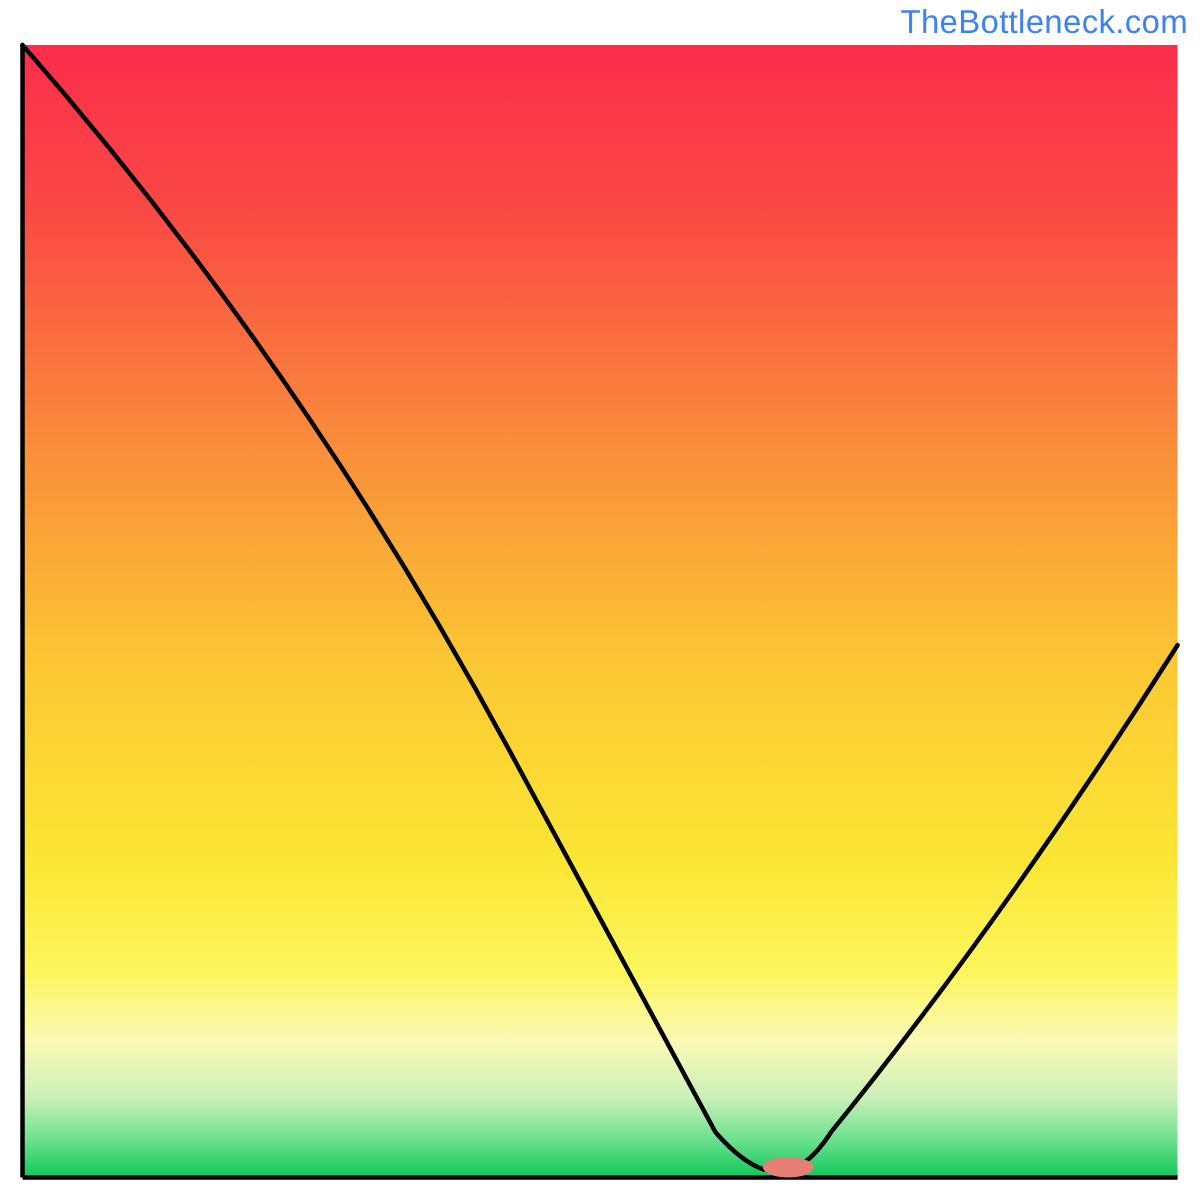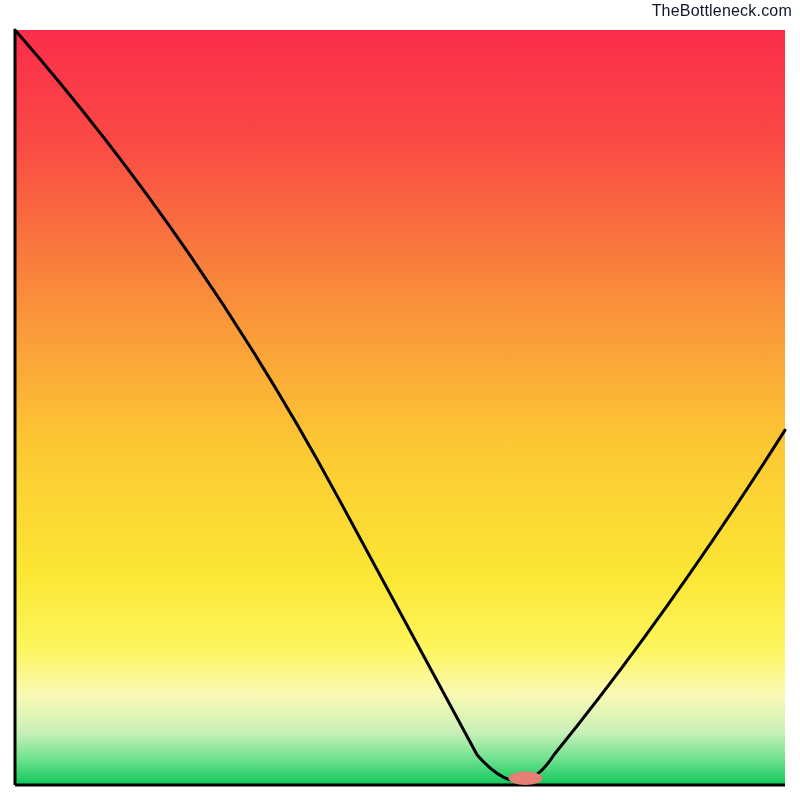--- a/index.html
+++ b/index.html
@@ -13,22 +13,22 @@
   }
   .frame {
     position: relative;
     width: 800px;
     height: 800px;
   }
   .watermark {
     position: absolute;
     top: 2px;
     right: 8px;
-    font-size: 16px;
-    color: #0f172a;
+    font-size: 22px;
+    color: #3b82f6;
     font-weight: 500;
     z-index: 10;
     letter-spacing: 0.2px;
   }
   svg {
     position: absolute;
     top: 0;
     left: 0;
   }
 </style>

